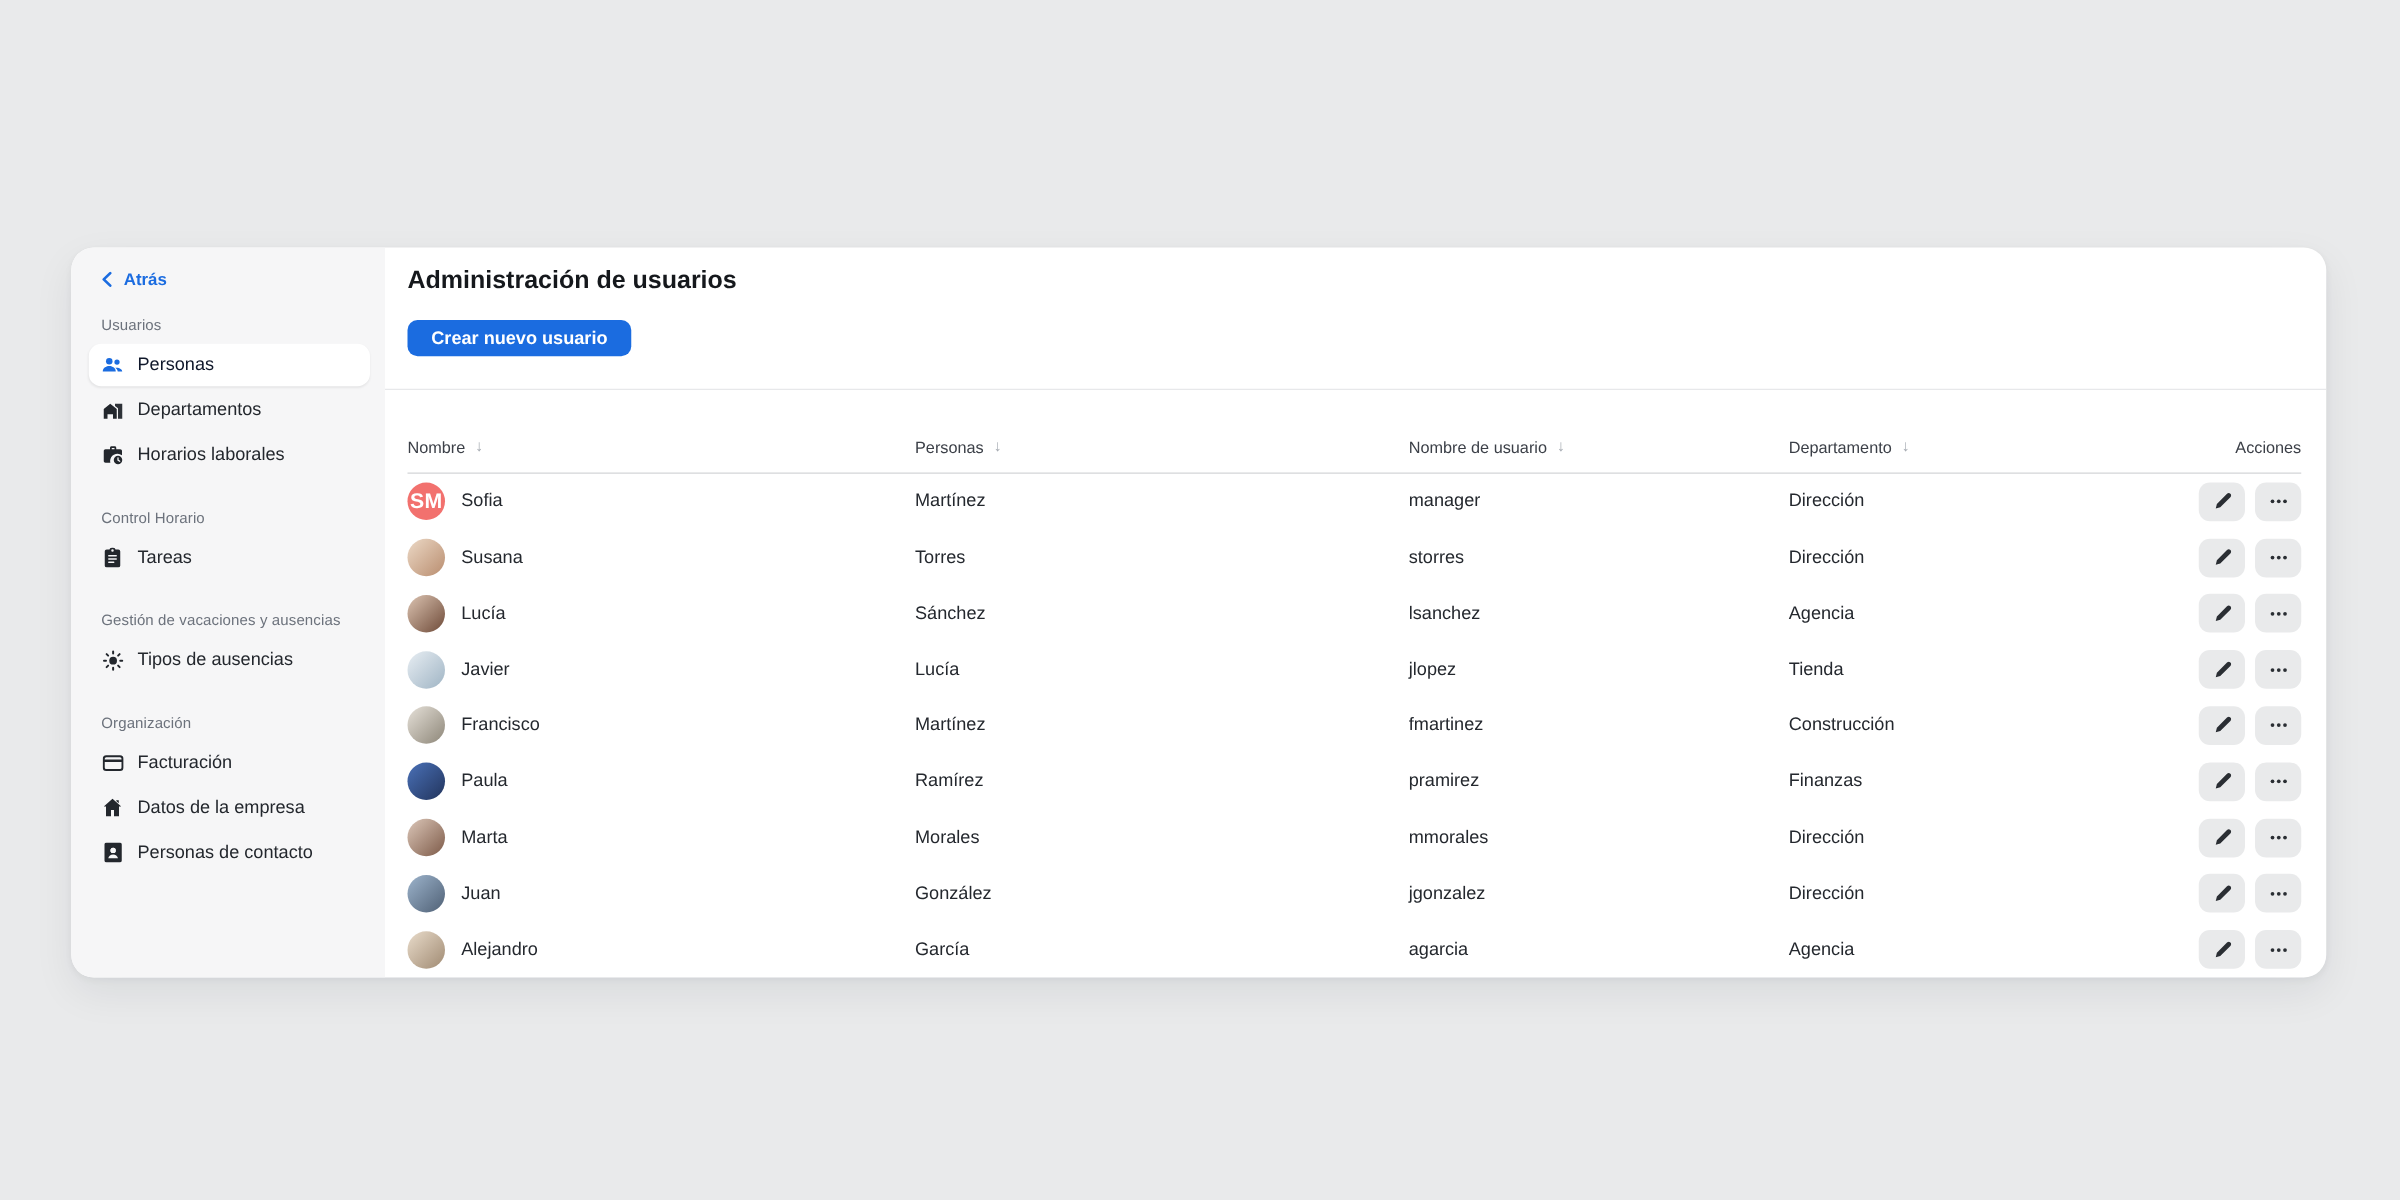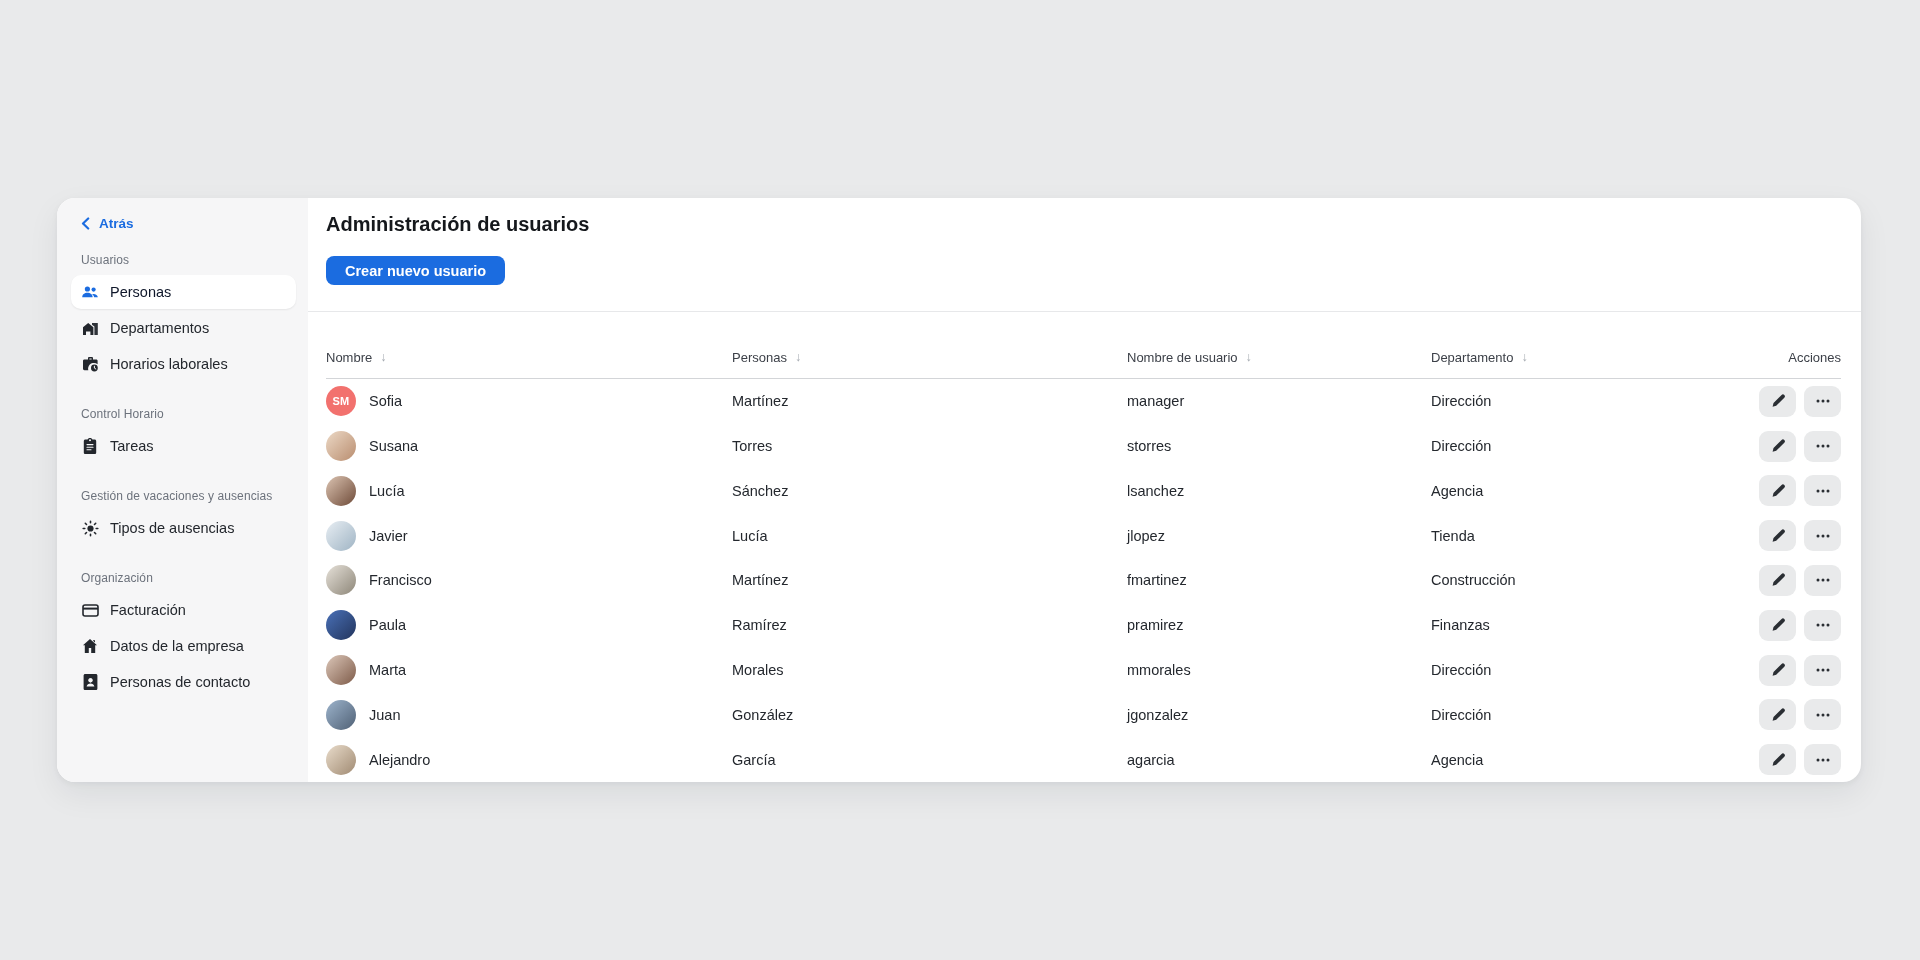--- a/index.html
+++ b/index.html
@@ -106,21 +106,21 @@
     font-size: 14.5px;
     color: #24282e;
   }
   .name-cell { display: flex; align-items: center; gap: 13px; }
   .avatar {
     width: 30px; height: 30px;
     border-radius: 50%;
     flex: 0 0 30px;
     display: flex; align-items: center; justify-content: center;
     color: #ffffff;
-    font-size: 11px; font-weight: 700; letter-spacing: .3px;
+    font-size: 17px; font-weight: 700; letter-spacing: .3px;
   }
   .actions-cell { display: flex; gap: 8px; justify-content: flex-end; }
   .action-btn {
     width: 37px; height: 31px;
     border: none; border-radius: 9px;
     background: #e9eaeb;
     color: #2a2e33;
     display: flex; align-items: center; justify-content: center;
     cursor: pointer;
   }

